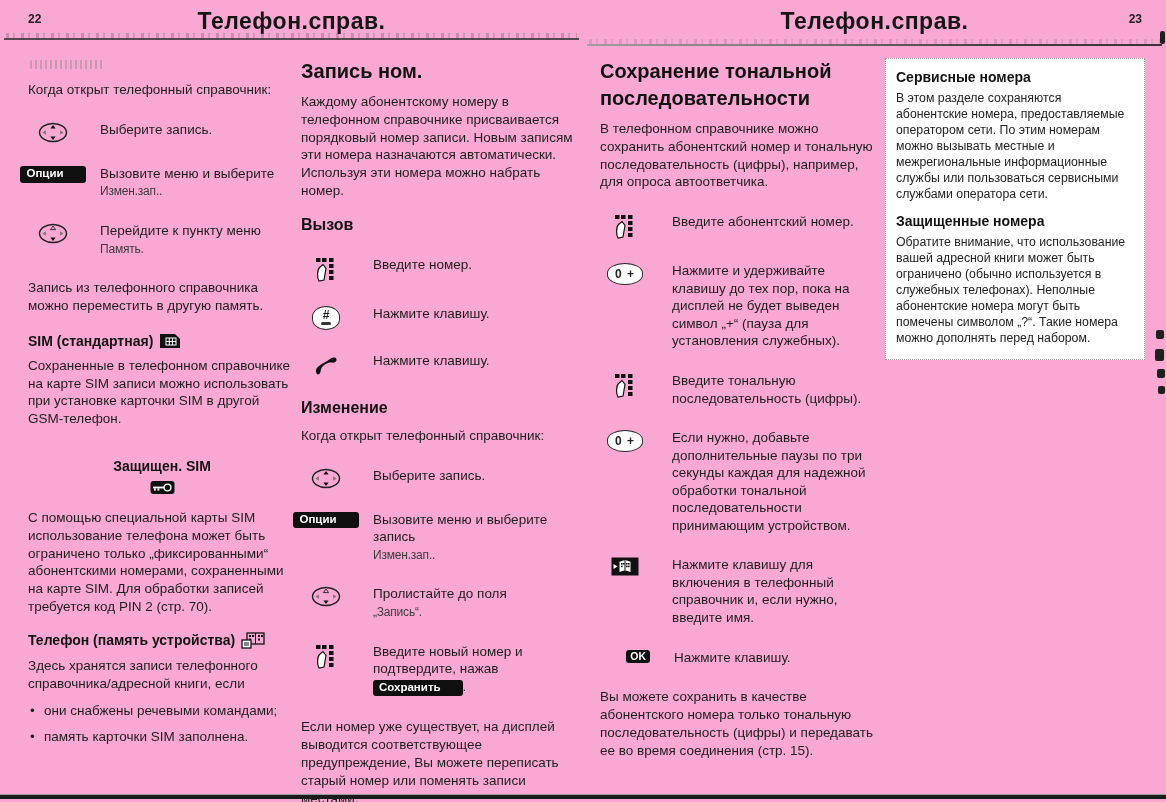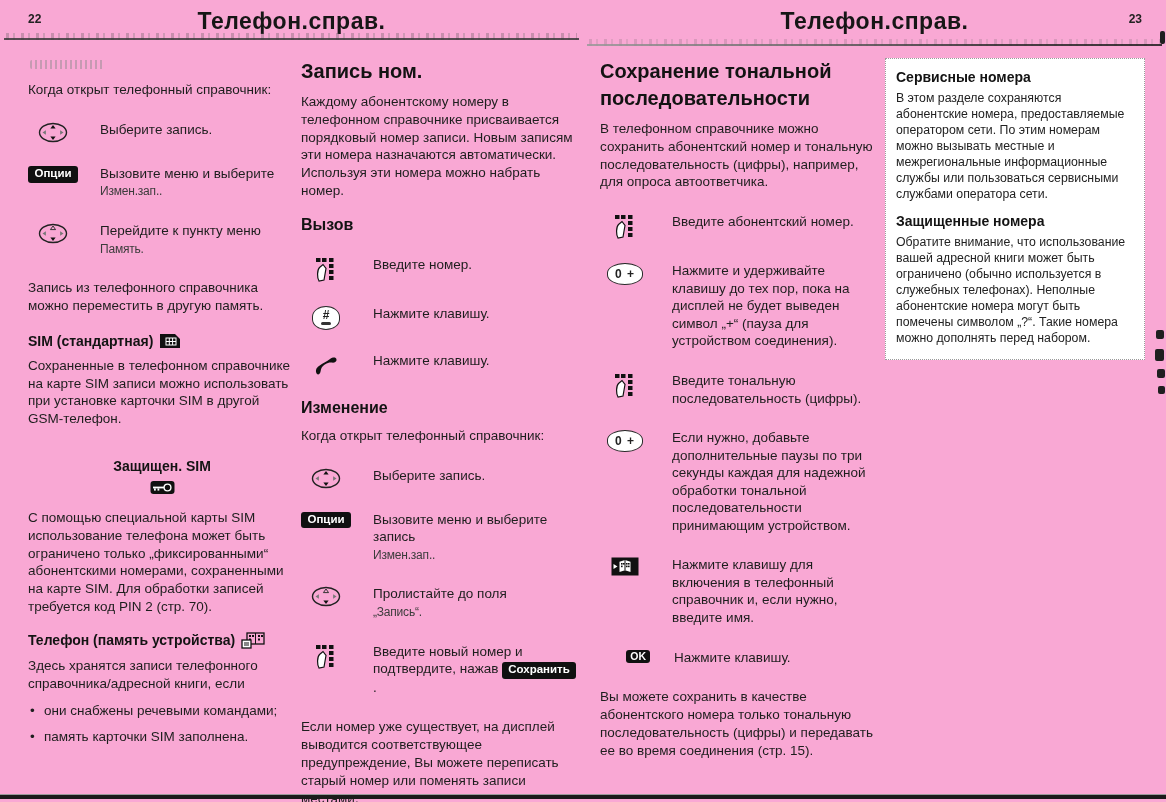--- a/index.html
+++ b/index.html
@@ -48,21 +48,21 @@
   .h-mid{font-size:16px;font-weight:bold;margin:16px 0 10px 0;color:#131313;}
   .sec-title{font-size:14px;font-weight:bold;margin:18px 0 8px 0;color:#131313;display:flex;align-items:center;gap:6px;}
   .menu-font{font-size:12px;color:#3c3c3c;letter-spacing:-0.2px;}
 
   .step{display:flex;gap:22px;margin:22px 0;align-items:flex-start;}
   .step-icon{width:50px;flex-shrink:0;display:flex;justify-content:center;align-items:flex-start;padding-top:1px;}
   .step-text{flex:1;font-size:13.5px;line-height:1.3;}
 
   .softkey{
     display:inline-block;background:#101010;color:#fff;font-weight:bold;
-    font-size:11.5px;padding:1px 6px 2px 6px;border-radius:3px;line-height:1.2;
+    font-size:11.5px;padding:1px 22px 2px 6px;border-radius:3px;line-height:1.2;
   }
   .softkey-small{font-size:10.5px;padding:0 4px 1px 4px;}
   .key-oval{
     display:inline-flex;justify-content:center;align-items:center;
     border:1.6px solid #2a2a2a;border-radius:50%/45%;
     font-size:12px;font-weight:bold;color:#222;background:#fff;
   }
   .key-oval.zeroplus{width:34px;height:20px;letter-spacing:1px;}
   .key-oval.hash{width:26px;height:22px;flex-direction:column;line-height:.9;}
   .hash-sub{display:block;width:10px;height:3px;background:#333;border-radius:2px;margin-top:1px;}
@@ -307,21 +307,21 @@
               <path d="M5 24 C3 21 3 13 5.5 10.5 L9 7.5 L12 11.5 L10 23 Z" fill="#fff" stroke="#111" stroke-width="1.2"></path>
             </svg>
         </span>
         <span class="step-text"><span>Введите абонентский номер.</span></span>
       </div>
 
       <div class="step">
         <span class="step-icon">
           <span class="key-oval zeroplus">0 +</span>
         </span>
-        <span class="step-text"><span>Нажмите и удерживайте клавишу до тех пор, пока на дисплей не будет выведен символ „+“ (пауза для устройством соединения).</span></span>
+        <span class="step-text"><span>Нажмите и удерживайте клавишу до тех пор, пока на дисплей не будет выведен символ „+“ (пауза для установления служебных).</span></span>
       </div>
 
       <div class="step">
         <span class="step-icon">
           <svg width="24" height="26" viewBox="0 0 24 26">
               <g fill="#111">
                 <rect x="8" y="1" width="4.5" height="4"></rect>
                 <rect x="15" y="1" width="4.5" height="4"></rect>
                 <rect x="15" y="7" width="4.5" height="4"></rect>
                 <rect x="15" y="13" width="4.5" height="4"></rect>

